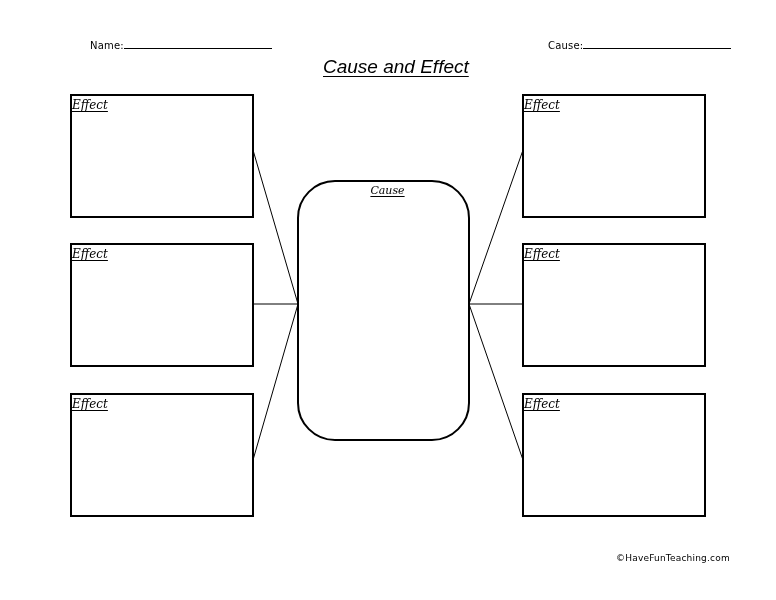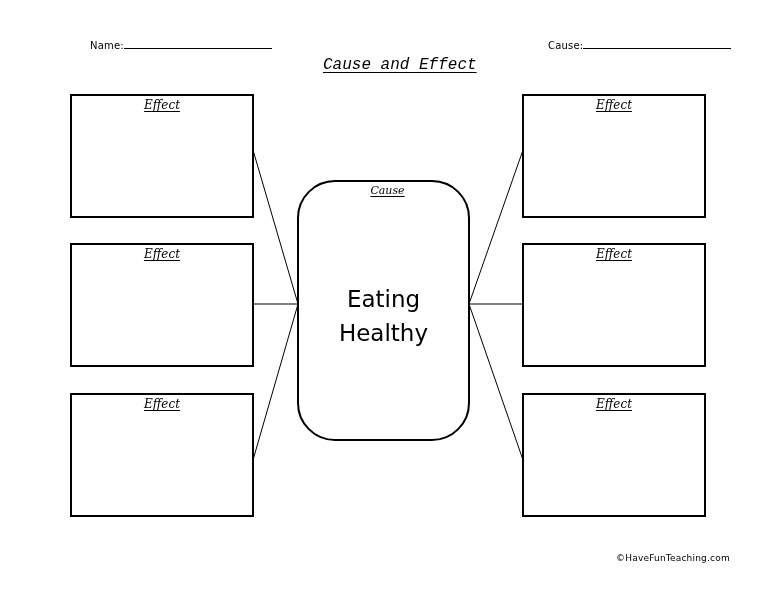--- a/index.html
+++ b/index.html
@@ -1,24 +1,24 @@
 <!DOCTYPE html>
 <html><head>
   <meta charset="utf-8">
   <style>
     html, body { margin: 0; padding: 0; background: #ffffff; }
     body { width: 776px; height: 600px; position: relative; overflow: hidden;
            font-family: "DejaVu Sans", sans-serif; color: #000; }
     .abs { position: absolute; margin-left: 20px; }
     .field-label { font-size: 10px; letter-spacing: 0.2px; }
     .field-line { display: inline-block; border-bottom: 1px solid #000; height: 9px; vertical-align: baseline; }
-    .title { font-family: Liberation Mono, monospace; font-style: italic; font-size: 16px;
+    .title { font-family: Liberation Sans, sans-serif; font-style: italic; font-size: 19px;
              text-decoration: underline; text-underline-offset: 3px; white-space: nowrap; }
     .box { position: absolute; border: 2px solid #000; background: #fff; box-sizing: border-box; }
-    .box-label { position: absolute; left: 0; right: 0; top: 2px; text-align: center;
+    .box-label { position: absolute; left: 0; right: 0; top: 2px; text-align: left;
                  font-family: "DejaVu Serif", serif; font-style: italic; font-size: 12px;
                  text-decoration: underline; text-underline-offset: 2px; }
     .cause-box { position: absolute; border: 2px solid #000; border-radius: 38px; background: #fff; box-sizing: border-box; }
     .cause-label { position: absolute; left: 8px; right: 0; top: 2px; text-align: center;
                    font-family: "DejaVu Serif", serif; font-style: italic; font-size: 11px;
                    text-decoration: underline; text-underline-offset: 2px; }
     .cause-text { position: absolute; left: 0; right: 0; top: 100px; text-align: center;
                   font-family: "DejaVu Sans", sans-serif; font-size: 23px; line-height: 34px; }
     .footer { font-size: 9px; letter-spacing: 0.2px; text-align: center; }
     svg.connectors { position: absolute; left: 0; top: 0; }
@@ -62,19 +62,15 @@
 </div>
 <div class="box" style="left:522px; top:243px; width:184px; height:124px;">
   <div class="box-label">Effect</div>
 </div>
 <div class="box" style="left:522px; top:393px; width:184px; height:124px;">
   <div class="box-label">Effect</div>
 </div>
 
 <div class="cause-box" style="left:297px; top:180px; width:173px; height:261px;">
   <div class="cause-label">Cause</div>
-  <div class="cause-text">
-    <div>Eating</div>
-    <div>Healthy</div>
-  </div>
 </div>
 
 <div class="abs footer" style="left:596px; top:553px;">©HaveFunTeaching.com</div>
 
 </body></html>

